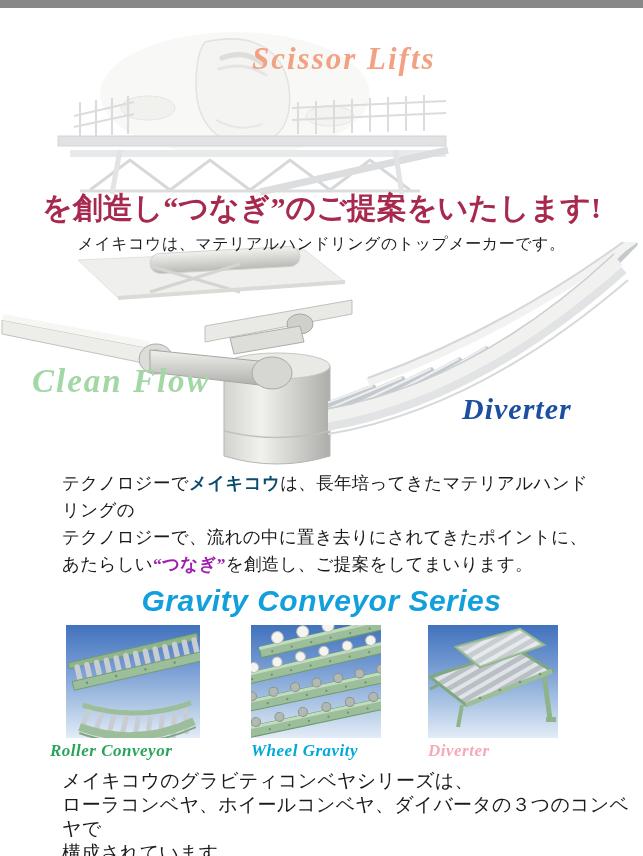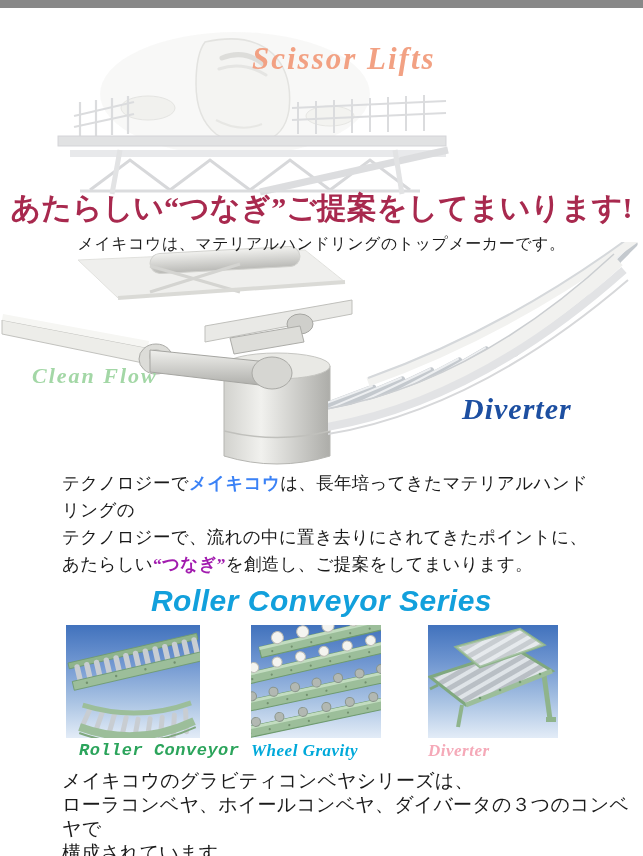--- a/index.html
+++ b/index.html
@@ -19,51 +19,51 @@
   }
   .headline {
     left:0; right:0; top:180px; text-align:center;
     font-size:30px; font-weight:bold; color:#A8294E; letter-spacing:0px;
   }
   .subhead {
     left:0; right:0; top:226px; text-align:center;
     font-size:16px; color:#1b1b1b; letter-spacing:0.5px;
   }
   .cleanflow-label {
-    left:32px; top:355px; font-size:22px; font-weight:bold; font-style:italic;
+    left:32px; top:355px; font-size:33px; font-weight:bold; font-style:italic;
     color:#A3D7A6; letter-spacing:2px;
   }
   .conveyors-label {
     left:462px; top:384px; font-size:30px; font-weight:bold; font-style:italic;
     color:#1D4FA1; letter-spacing:1px;
   }
   .intro {
     left:62px; top:462px; width:540px;
     font-size:17.5px; line-height:27px; color:#1a1a1a; letter-spacing:0.3px;
   }
-  .intro .brand   { color:#3b82f6; font-weight:bold; }
+  .intro .brand   { color:#0c4a6e; font-weight:bold; }
   .intro .tsunagi { color:#a21caf; font-weight:bold; }
   .series-title {
     left:0; right:0; top:576px; text-align:center;
     font-size:30px; font-weight:bold; font-style:italic; color:#12A0DC;
     letter-spacing:0.5px;
   }
   .card {
     top:617px; width:132px; height:113px; overflow:hidden;
     background:linear-gradient(180deg,#4172BD 0%,#6E95D0 32%,#A9C3E3 68%,#E3ECF7 100%);
   }
   .card svg { display:block; }
   .card1 { left:66px; width:134px; }
   .card2 { left:251px; width:130px; }
   .card3 { left:428px; width:130px; }
   .prod-label {
     top:733px; font-size:17px; font-weight:bold; font-style:italic;
     letter-spacing:0.5px;
   }
-  .pl1 { left:79px;  color:#2BA45B;font-family:Liberation Mono, monospace; }
+  .pl1 { left:50px;  color:#2BA45B; }
   .pl2 { left:251px; color:#00A9DA; }
   .pl3 { left:428px; color:#F5A9B8; }
   .desc {
     left:62px; top:761px; width:575px;
     font-size:19px; line-height:24px; color:#1a1a1a; letter-spacing:0.2px;
   }
 </style>
 </head>
 <body>
 
@@ -177,31 +177,31 @@
     <path d="M 40,140 Q 180,90 308,-4" fill="none" stroke="#F2F2F0" stroke-width="9"></path>
     <path d="M 40,136 Q 180,86 306,-8" fill="none" stroke="#D5D8DB" stroke-width="2"></path>
     <path d="M -40,180 Q 130,165 290,18" fill="none" stroke="#F1F1EF" stroke-width="14"></path>
     <path d="M -40,172 Q 130,157 286,12" fill="none" stroke="#CBCED1" stroke-width="1.5"></path>
     <path d="M -40,190 Q 130,176 296,28" fill="none" stroke="#E2E3E5" stroke-width="8"></path>
     <path d="M -40,197 Q 130,184 300,38" fill="none" stroke="#D7D8DA" stroke-width="2"></path>
   </svg>
 
   <div class="abs serif scissor-label">Scissor Lifts</div>
 
-  <h1 class="abs serif headline">あたらしい“つなぎ”ご提案をしてまいります!</h1>
+  <h1 class="abs serif headline">を創造し“つなぎ”のご提案をいたします!</h1>
 
   <div class="abs serif subhead">メイキコウは、マテリアルハンドリングのトップメーカーです。</div>
 
   <div class="abs serif cleanflow-label">Clean Flow</div>
 
   <div class="abs serif conveyors-label">Diverter</div>
 
   <p class="abs serif intro"><span>テクノロジーで</span><span class="brand">メイキコウ</span><span>は、長年培ってきたマテリアルハンドリングの</span><br><span>テクノロジーで、流れの中に置き去りにされてきたポイントに、</span><br><span>あたらしい</span><span class="tsunagi">“つなぎ”</span><span>を創造し、ご提案をしてまいります。</span></p>
 
-  <h2 class="abs sans series-title">Roller Conveyor Series</h2>
+  <h2 class="abs sans series-title">Gravity Conveyor Series</h2>
 
   <div class="abs card card1">
     <svg width="134" height="113" viewBox="0 0 134 113">
       <g transform="translate(2,38) rotate(-13)">
         <rect x="0" y="0" width="132" height="6" fill="#8FB48C" stroke="#6E9A6E" stroke-width="0.8"></rect>
         <g stroke="#C8CDD2" stroke-width="5.5" stroke-linecap="round">
           <line x1="8" y1="6" x2="8" y2="20"></line>
             <line x1="18" y1="6" x2="18" y2="20"></line>
           <line x1="28" y1="6" x2="28" y2="20"></line>
             <line x1="38" y1="6" x2="38" y2="20"></line>

